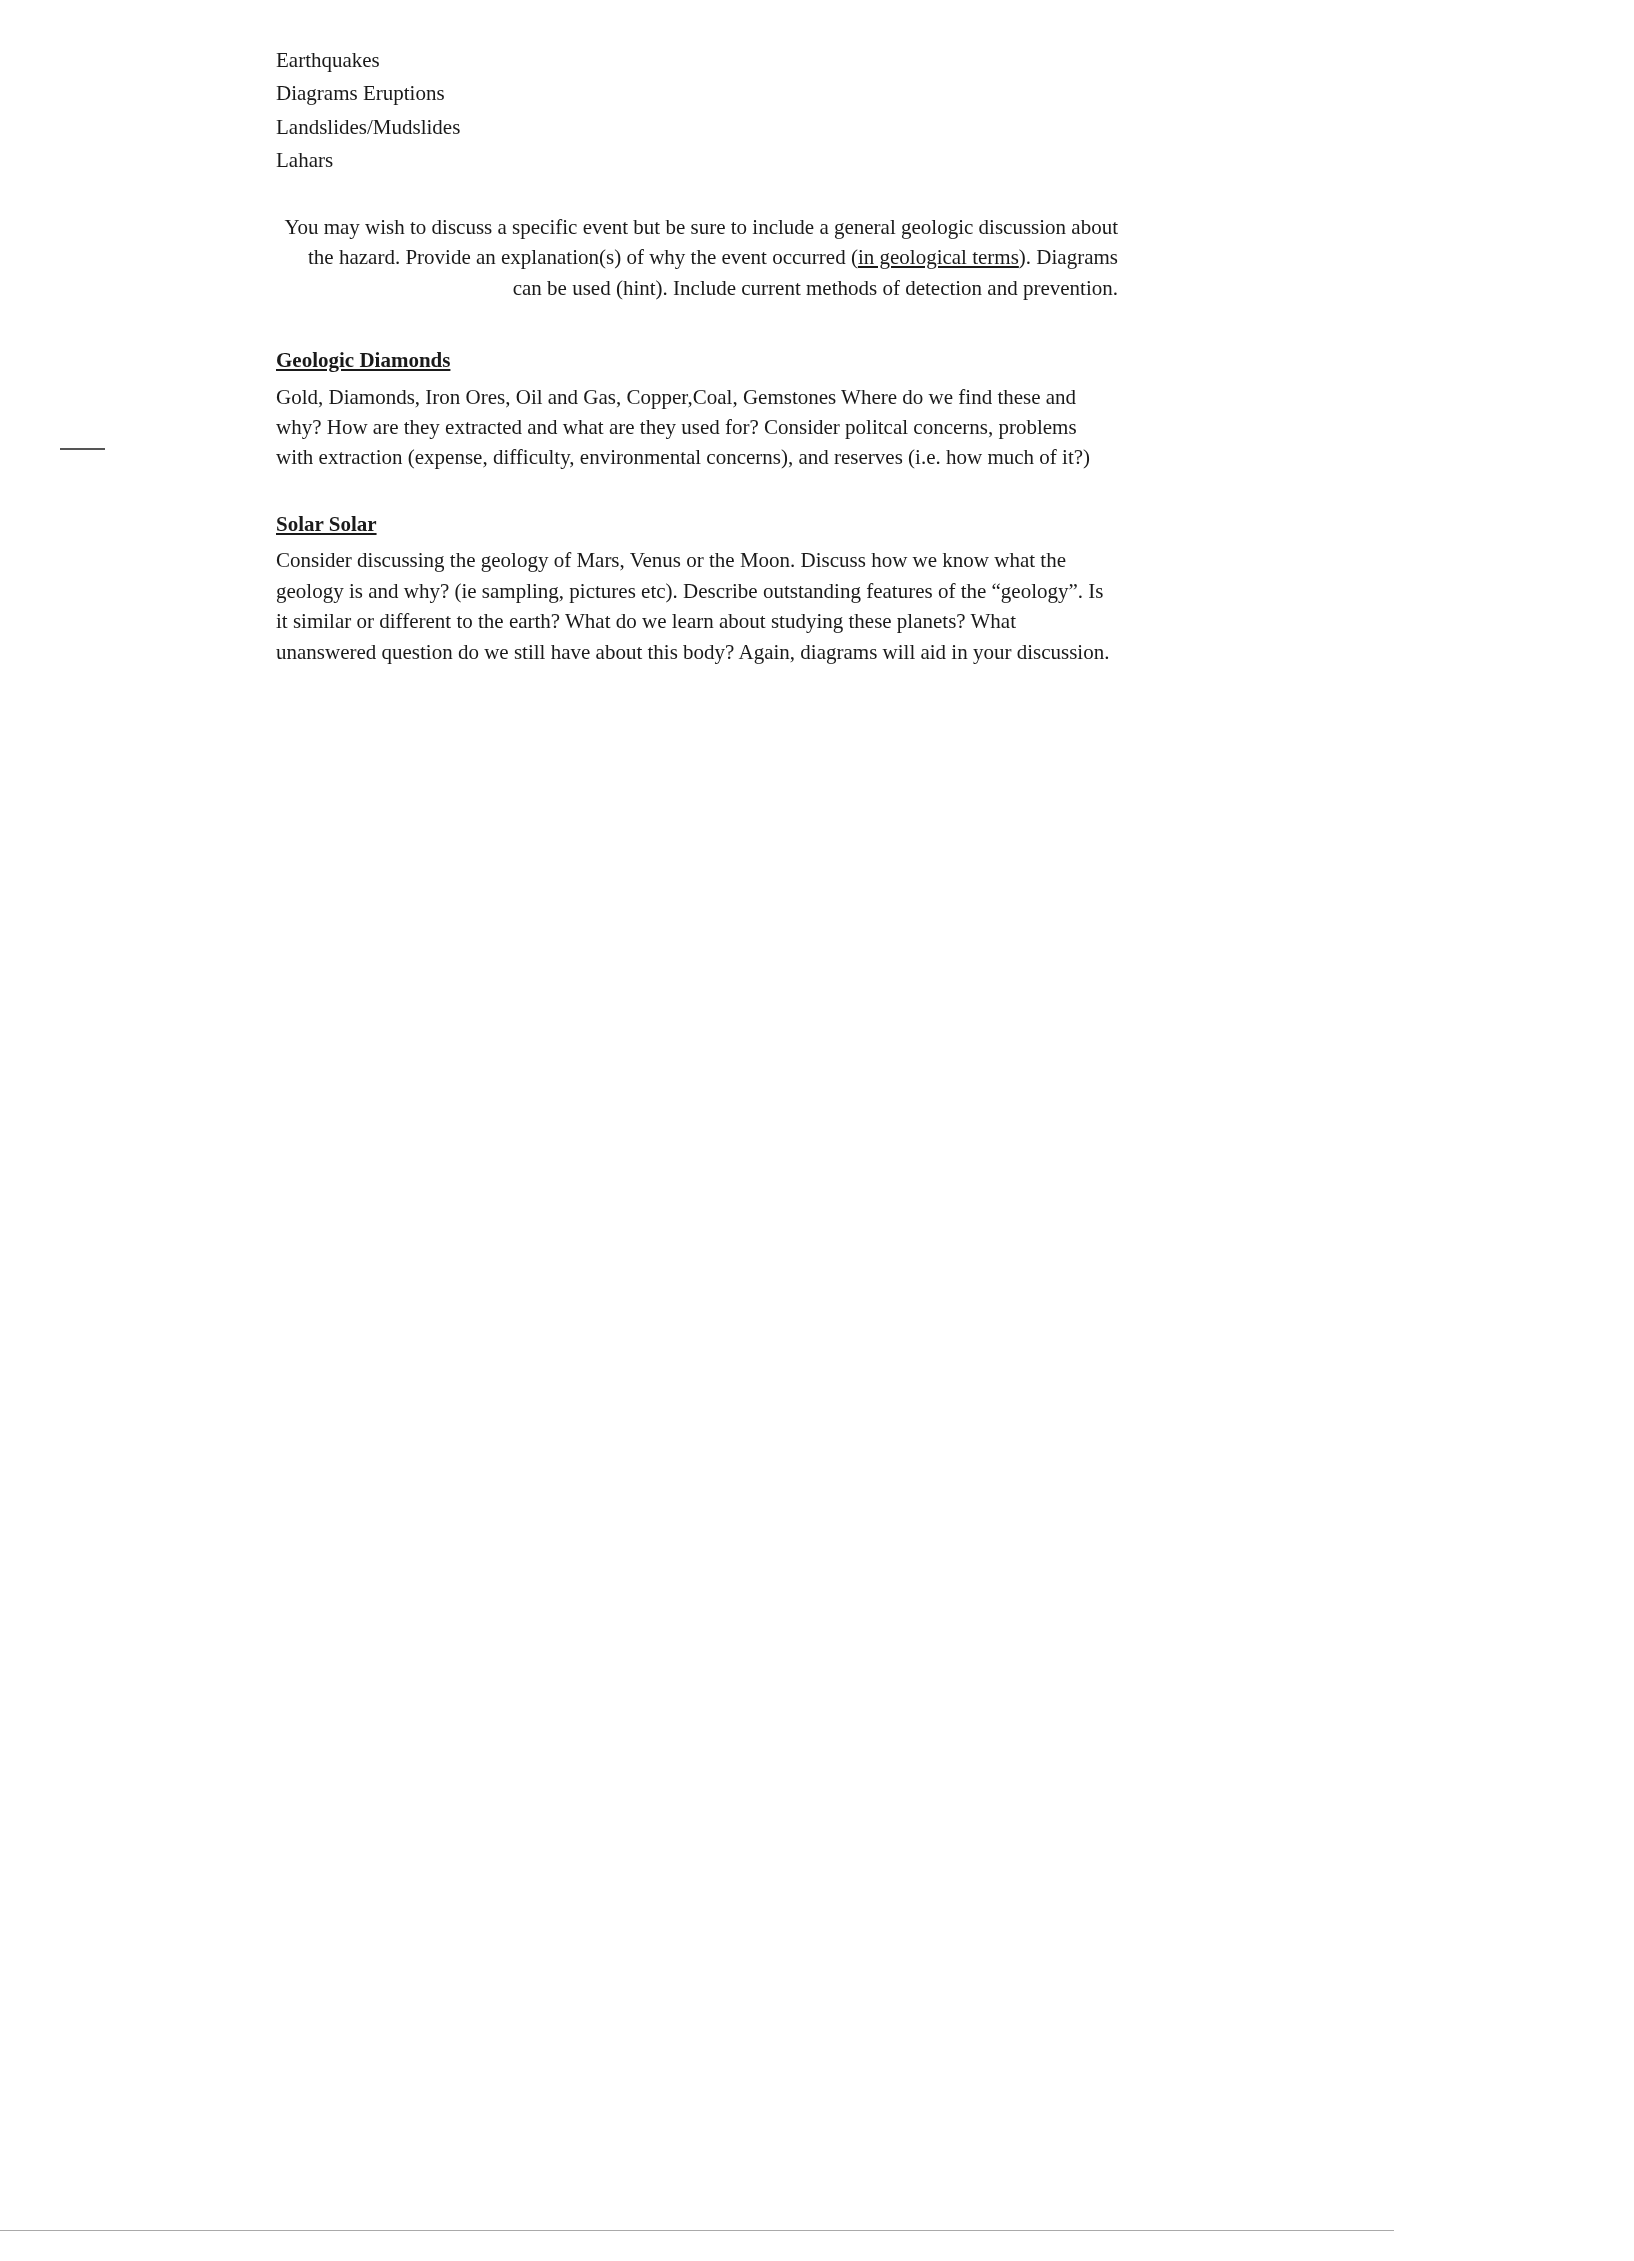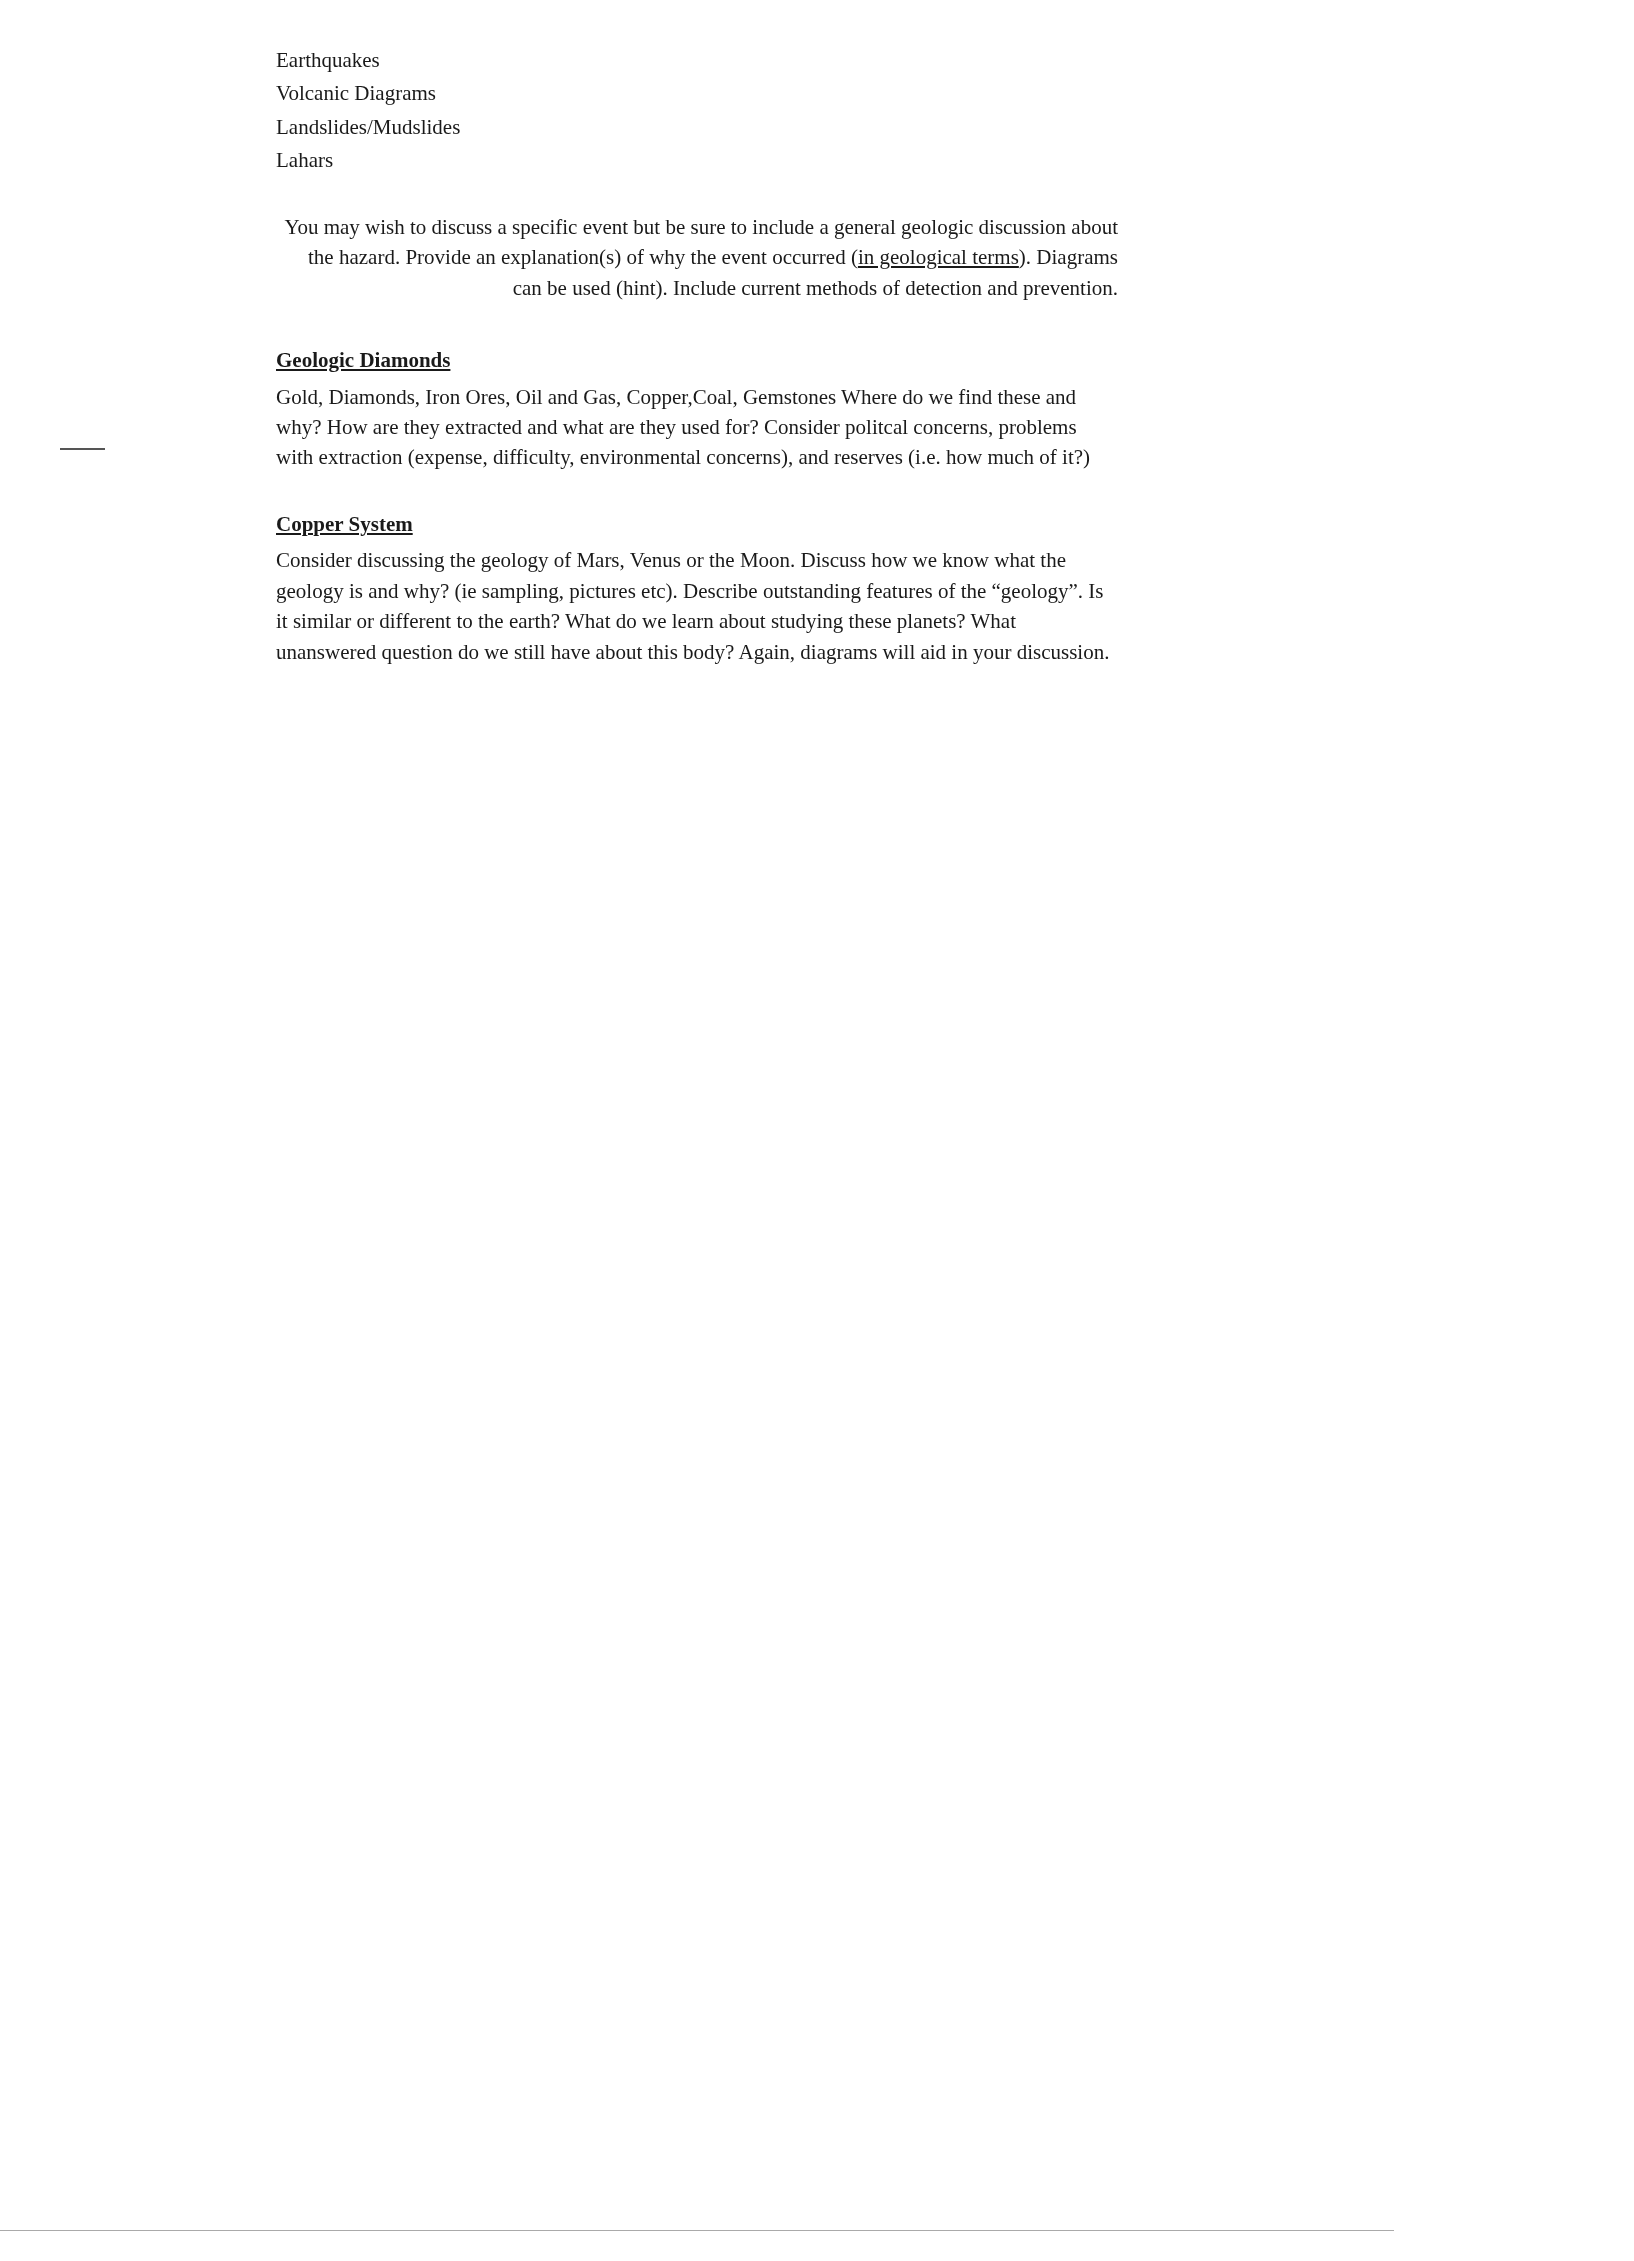--- a/index.html
+++ b/index.html
@@ -77,33 +77,33 @@
   </style>
 </head>
 <body>
 
 <div class="page">
 
   <div class="left-mark"></div>
 
   <div class="bullet-list">
   <span class="list-item">Earthquakes</span>
-      <span class="list-item">Volcanic Diagrams</span>
+      <span class="list-item">Diagrams Eruptions</span>
       <span class="list-item">Landslides/Mudslides</span>
       <span class="list-item">Lahars</span>
     </div>
 
   <div class="paragraph">
   You may wish to discuss a specific event but be sure to include a general geologic discussion about the hazard.  Provide an explanation(s) of why the event occurred (<span class="underline">in geological terms</span>).  Diagrams can be used (hint).  Include current methods of detection and prevention.</div>
 
   <div class="section">
     <span class="section-heading">Geologic Diamonds</span>
     <span class="section-body">Gold, Diamonds, Iron Ores, Oil and Gas, Copper,Coal, Gemstones Where do we find these and why?  How are they extracted and what are they used for?  Consider politcal concerns, problems with extraction (expense, difficulty, environmental concerns), and reserves (i.e. how much of it?)</span>
   </div>
 
   <div class="section">
-    <span class="section-heading">Copper System</span>
+    <span class="section-heading">Solar Solar</span>
     <span class="section-body">Consider discussing the geology of Mars, Venus or the Moon.  Discuss how we know what the geology is and why? (ie sampling, pictures etc).  Describe outstanding features of the “geology”.  Is it similar or different to the earth?  What do we learn about studying these planets?  What unanswered question do we still have about this body?  Again, diagrams will aid in your discussion.</span>
   </div>
 
   <div class="bottom-line"></div>
 </div>
 
 
 </body></html>

